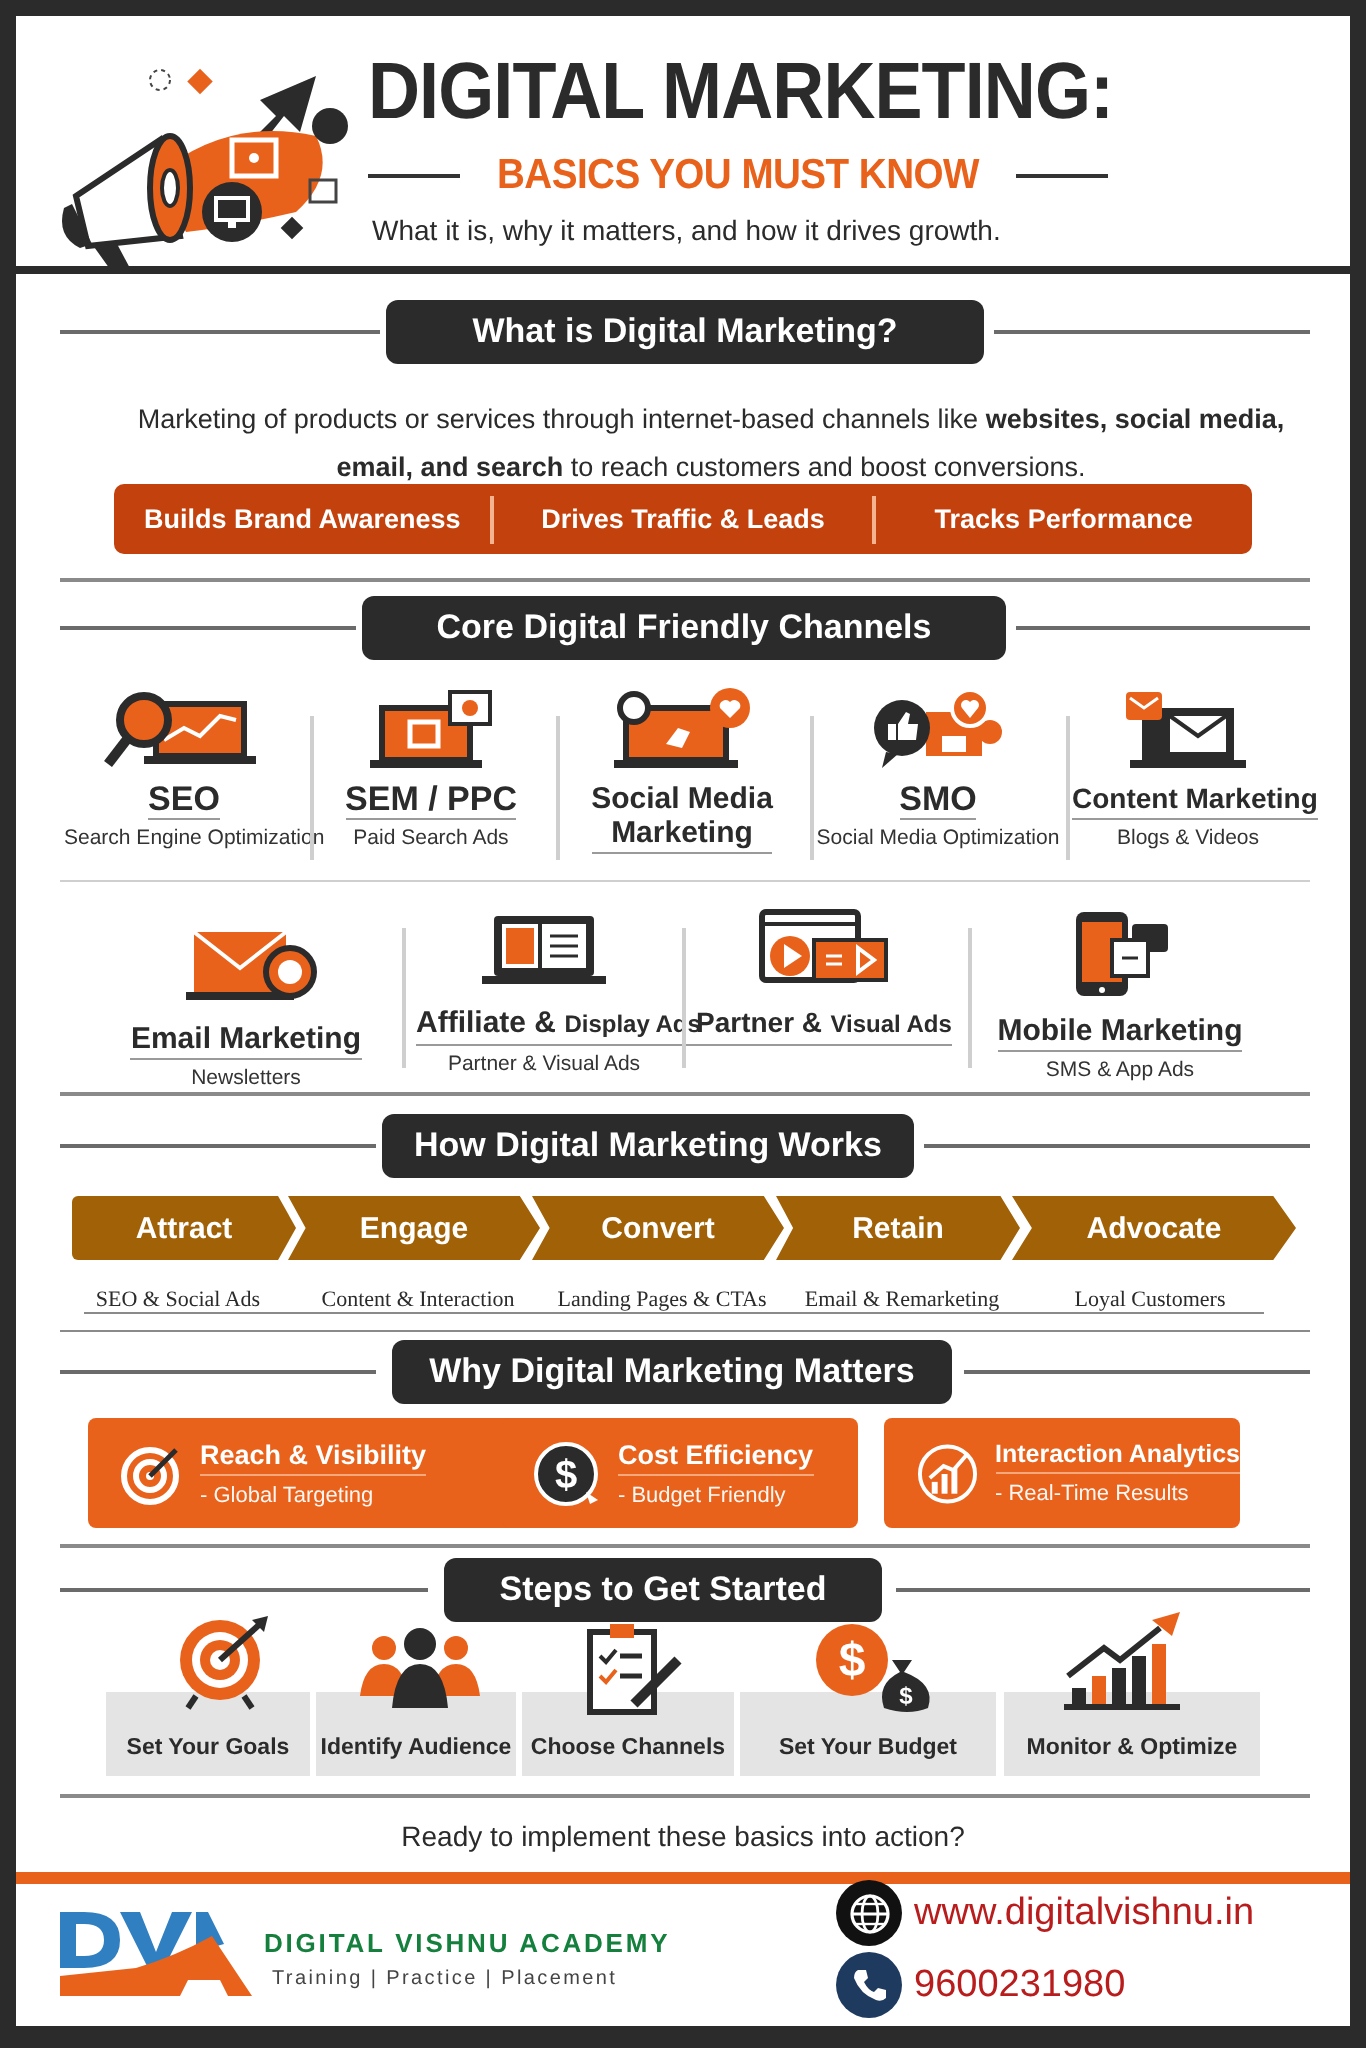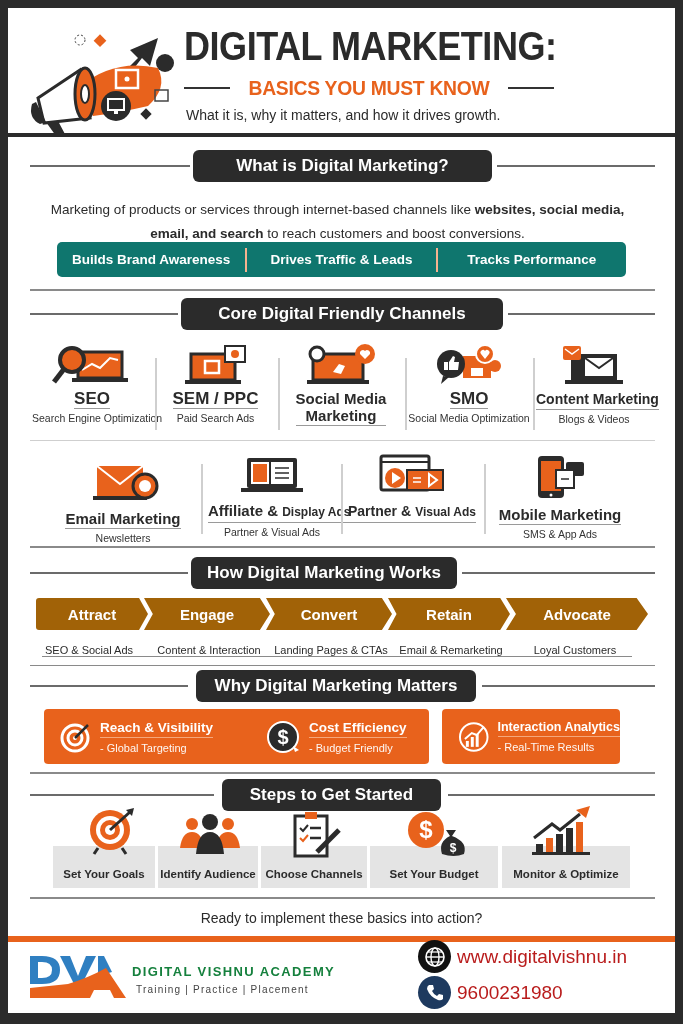--- a/index.html
+++ b/index.html
@@ -16,39 +16,39 @@
   .subtitle-row .line { flex: 1; height: 2px; background: #333; }
   .subtitle { font-size: 21px; font-weight: 800; color: #e8621c; letter-spacing: -0.3px; white-space: nowrap; transform: scaleX(0.92); }
   .tagline { position: absolute; left: 178px; top: 99px; font-size: 14px; color: #2b2b2b; white-space: nowrap; }
 
   
   .sec-head { position: absolute; left: 22px; width: 625px; height: 32px; }
   .sec-head .hline { position: absolute; top: 15px; height: 2px; background: #6b6b6b; }
   .sec-pill { position: absolute; top: 0; height: 32px; background: #2b2b2b; color: #fff; border-radius: 6px; display: flex; align-items: center; justify-content: center; font-size: 17px; font-weight: 700; white-space: nowrap; }
   .divider { position: absolute; left: 22px; width: 625px; height: 2px; background: #8a8a8a; }
 
-  .desc { position: absolute; left: 26px; width: 607px; top: 190px; text-align: center; font-size: 13.5px; line-height: 24px; color: #2b2b2b; }
+  .desc { position: absolute; left: 44px; width: 607px; top: 190px; text-align: center; font-size: 13.5px; line-height: 24px; color: #2b2b2b; }
   .desc b { font-weight: 700; }
 
-  .benefit-bar { position: absolute; left: 49px; top: 234px; width: 569px; height: 35px; background: #0f766e; border-radius: 5px; display: flex; align-items: center; }
+  .benefit-bar { position: absolute; left: 49px; top: 234px; width: 569px; height: 35px; background: #c2410c; border-radius: 5px; display: flex; align-items: center; }
   .benefit-bar .seg { flex: 1; text-align: center; color: #fff; font-weight: 700; font-size: 13.5px; height: 100%; display: flex; align-items: center; justify-content: center; }
   .benefit-bar .seg + .seg { border-left: 2px solid #f6b38f; height: 24px; }
 
   
   .ch { position: absolute; text-align: center; }
   .ch .icon { margin: 0 auto; }
   .ch .name { font-weight: 700; font-size: 15px; color: #2b2b2b; line-height: 17px; display: inline-block; border-bottom: 1px solid #9a9a9a; padding-bottom: 1px; white-space: nowrap; }
   .ch .name small { font-size: 12px; }
   .ch .sub { font-size: 10.5px; color: #333; margin-top: 3px; white-space: nowrap; }
   .vsep { position: absolute; width: 2px; background: #cfcfcf; }
 
   
   .flow { position: absolute; left: 28px; top: 590px; width: 612px; height: 32px; }
   .chev { position: absolute; top: 0; height: 32px; background: #a16207; color: #fff; font-weight: 700; font-size: 15px; display: flex; align-items: center; justify-content: center; }
-  .flow-sub { position: absolute; top: 636px; font-size: 11px; color: #2b2b2b; text-align: center; white-space: nowrap; }
+  .flow-sub { position: absolute; top: 636px; font-size: 11px; color: #2b2b2b; text-align: center; white-space: nowrap; font-family: Liberation Serif, serif; }
 
   
   .why { position: absolute; top: 701px; height: 55px; background: #e8621c; border-radius: 4px; display: flex; align-items: center; padding-left: 16px; color: #fff; }
   .why .ttl { font-weight: 700; font-size: 13.5px; border-bottom: 1px solid #f5a87c; padding-bottom: 2px; white-space: nowrap; }
   .why .st { font-size: 11px; margin-top: 4px; opacity: 0.95; white-space: nowrap; }
   .why .txt { margin-left: 8px; }
 
   
   .step { position: absolute; top: 838px; height: 42px; background: #e4e4e4; display: flex; align-items: center; justify-content: center; font-size: 11.5px; font-weight: 700; color: #2b2b2b; white-space: nowrap; }
   .step-icon { position: absolute; }

